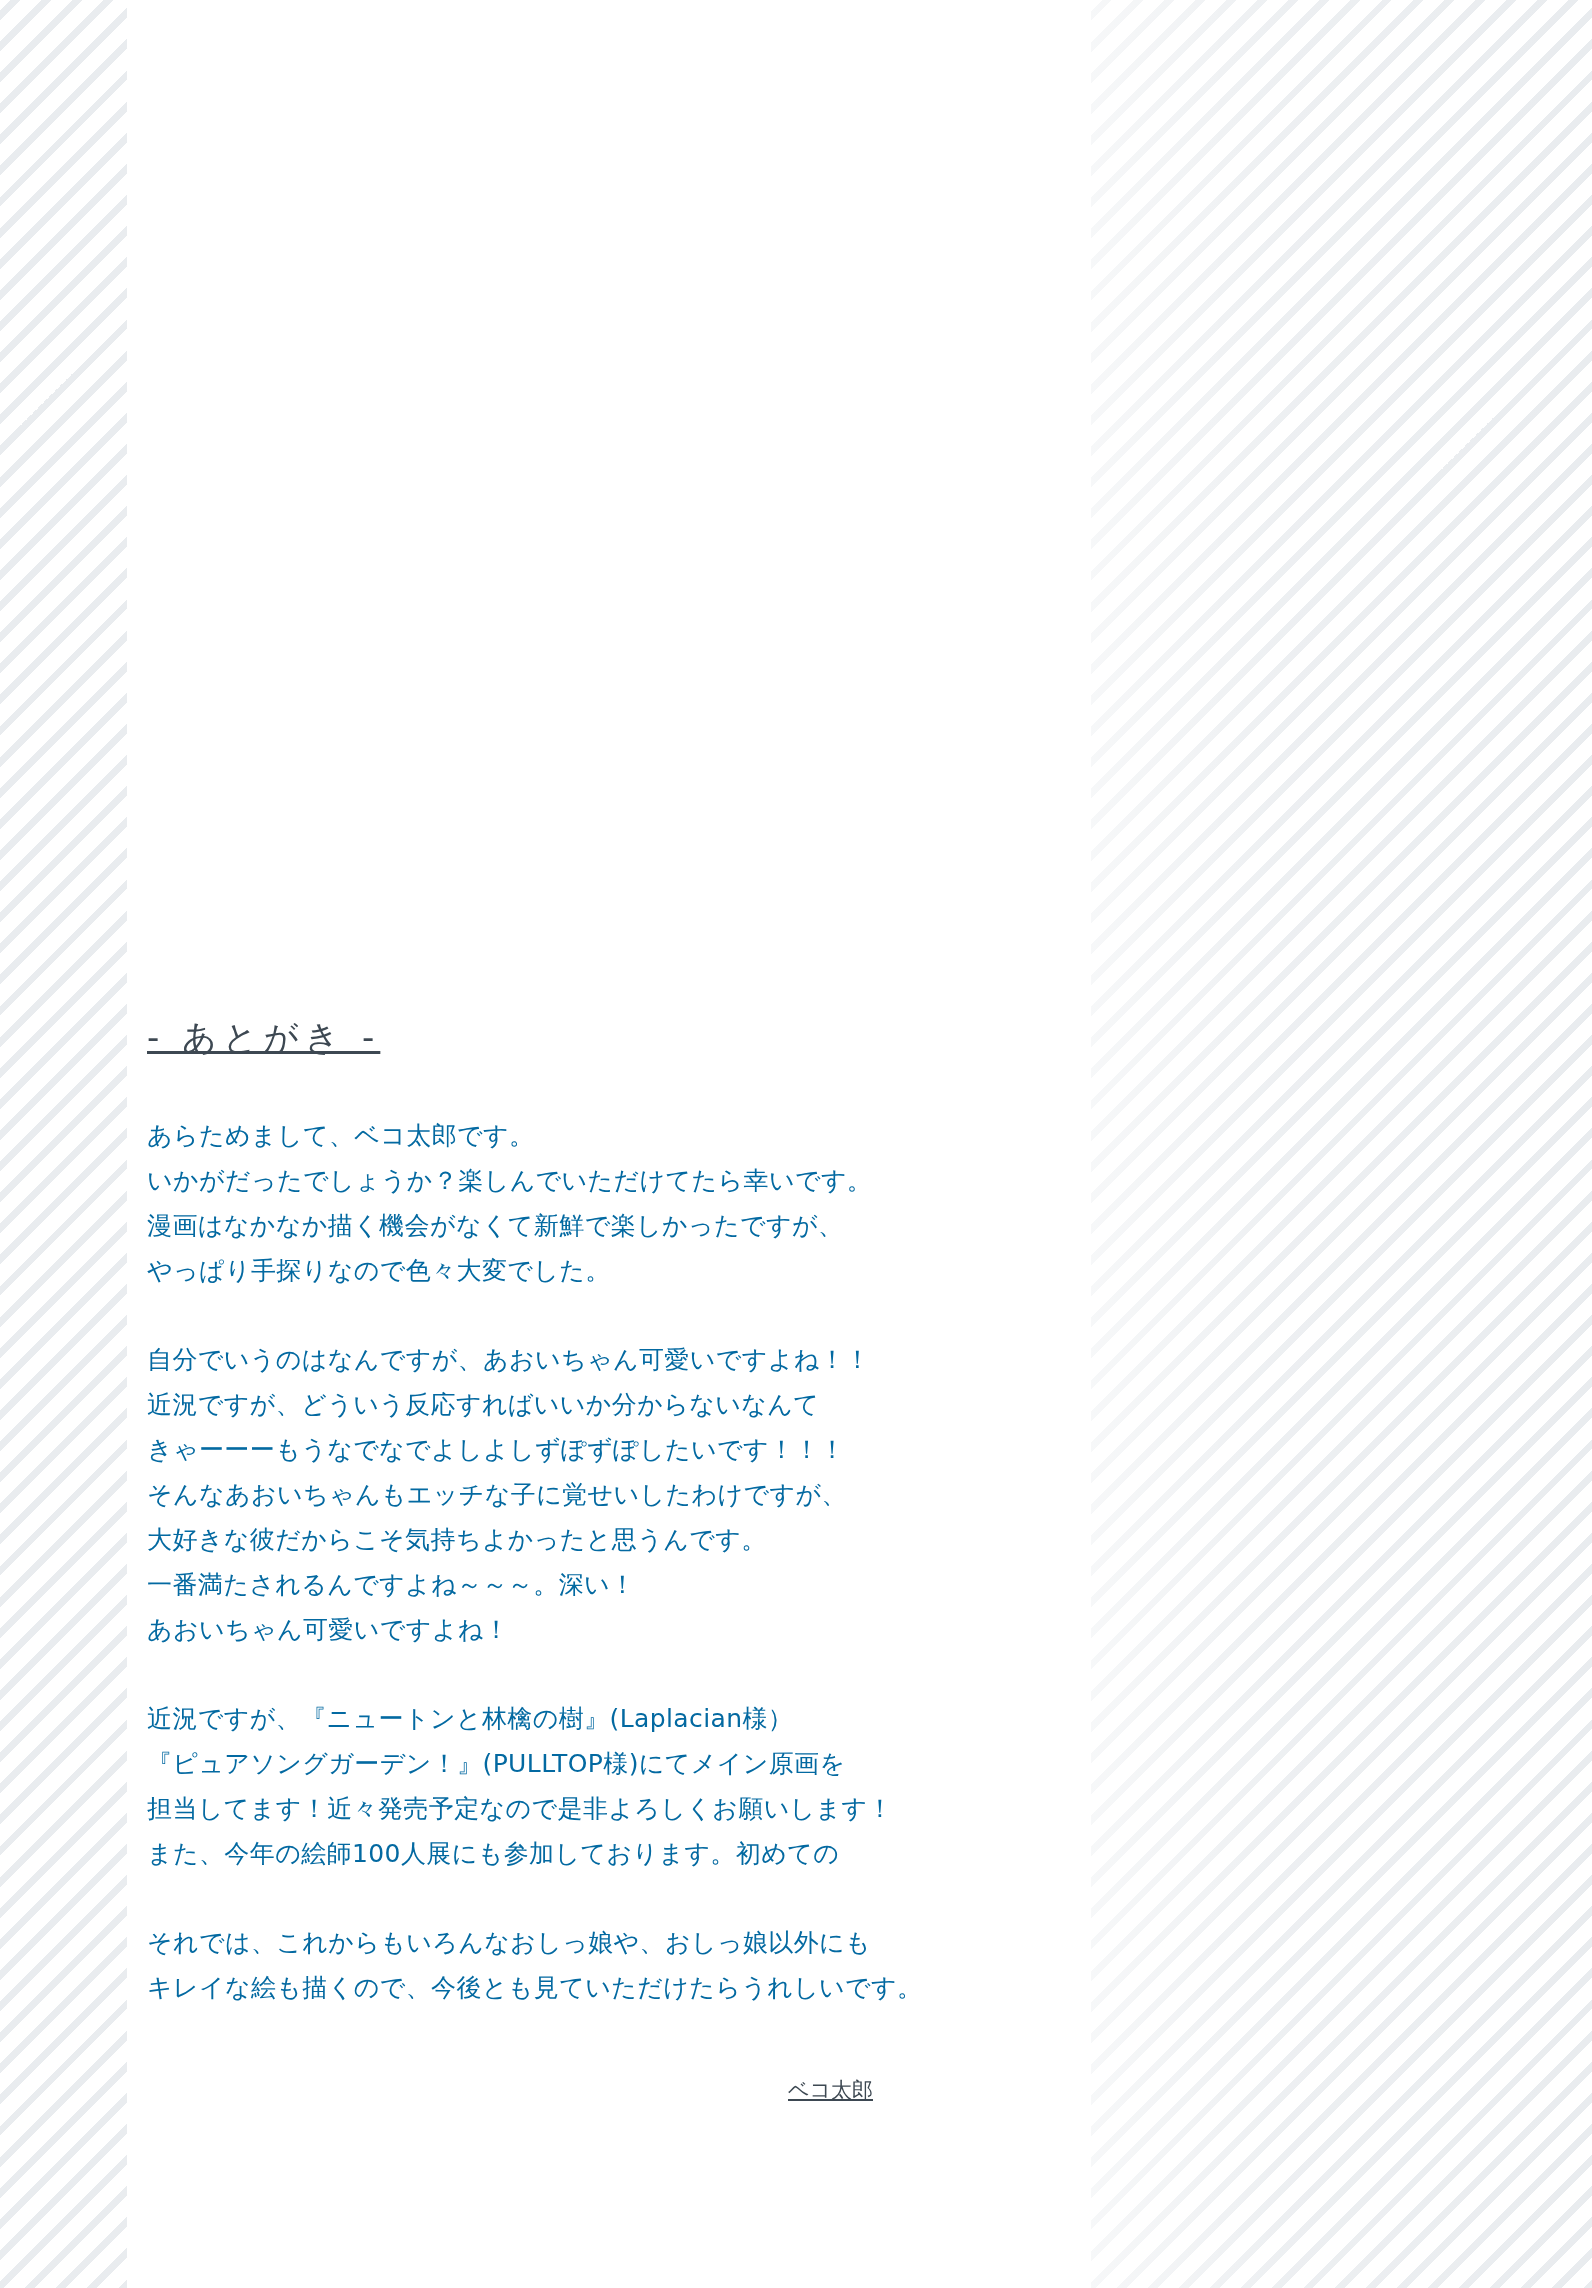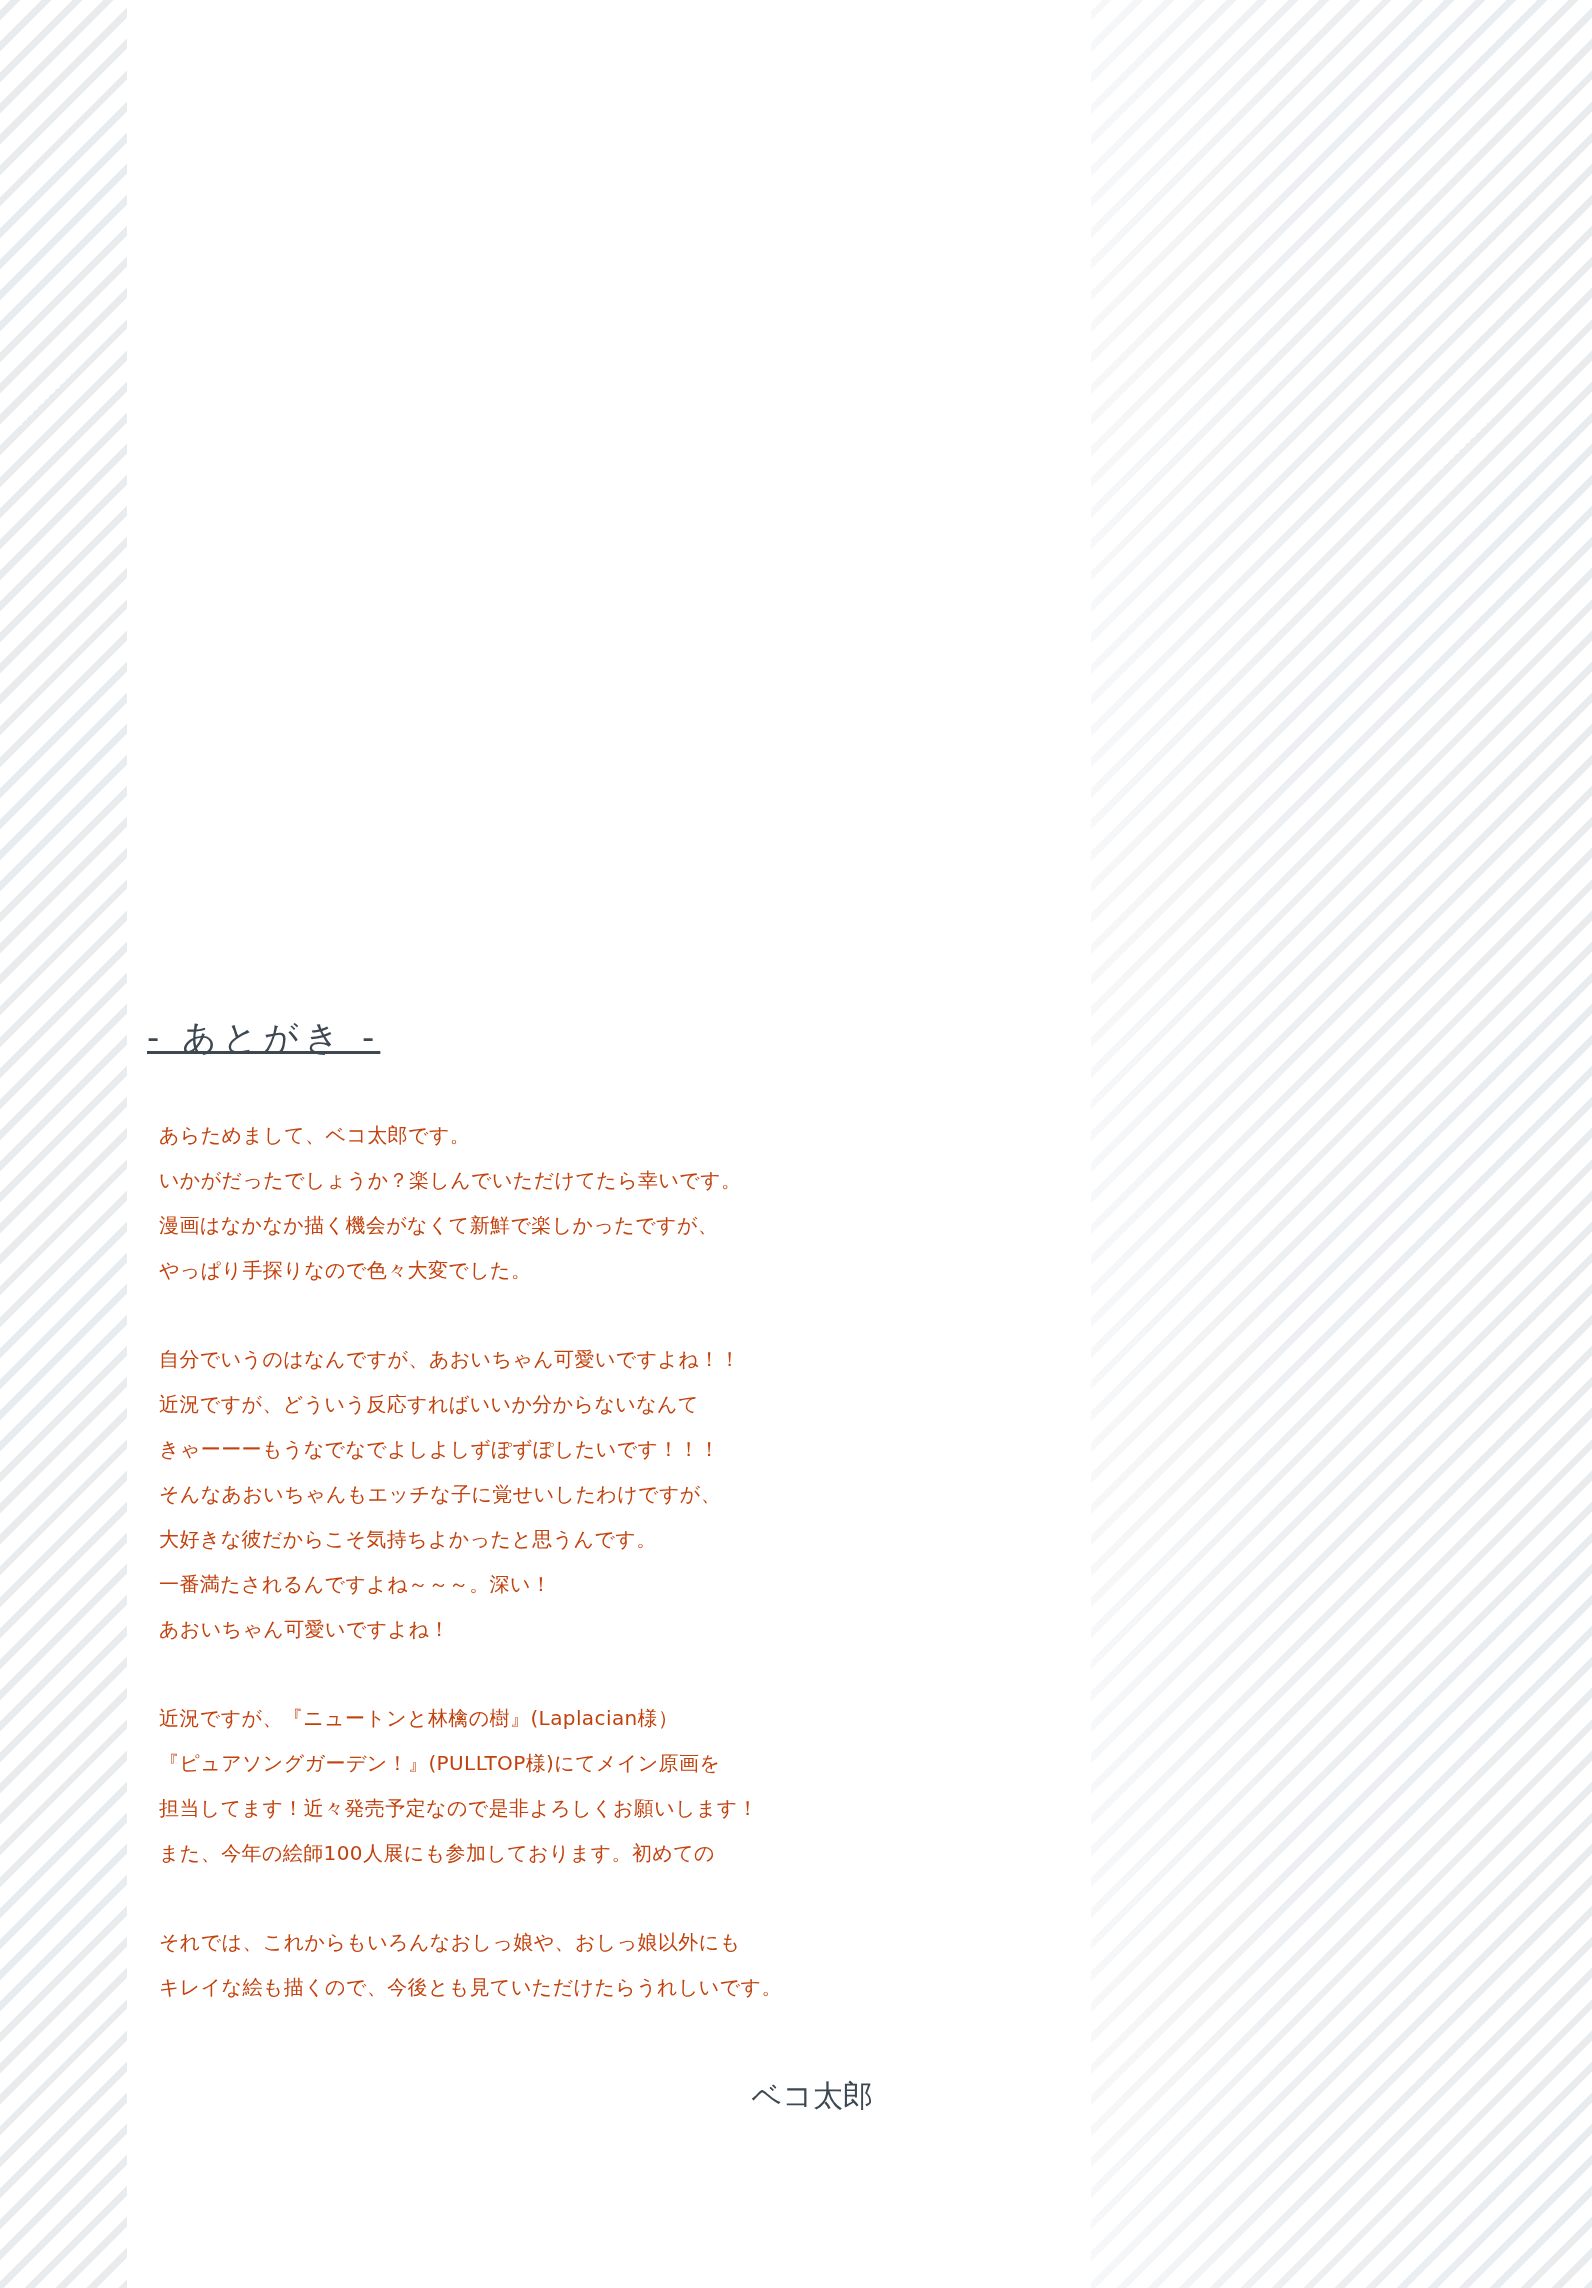--- a/index.html
+++ b/index.html
@@ -66,37 +66,38 @@
   .afterword-title {
     font-size: 34px;
     letter-spacing: 6px;
     color: #3d4852;
     font-weight: 400;
     margin: 0 0 52px 0;
     font-family: "DejaVu Sans", sans-serif;
     text-decoration: underline;
   }
   .para {
-    margin: 0 0 44px 12px;
-    font-size: 20px;
+    margin: 0 0 44px 0;
+    font-size: 25px;
     line-height: 45px;
-    color: #c2410c;
+    color: #0369a1;
     font-family: "DejaVu Sans", sans-serif;
     letter-spacing: 0.4px;
   }
   .para div {
     white-space: pre;
   }
   .signature {
     margin-top: 66px;
     text-align: right;
     padding-right: 209px;
-    font-size: 30px;
+    font-size: 21px;
     color: #3d4852;
     font-family: "DejaVu Sans", sans-serif;
+    text-decoration: underline;
   }
 </style>
 </head>
 <body>
 
 <div class="page">
 
   <div class="band band-left"></div>
   <div class="band band-right"></div>
   <div class="paper"></div>

